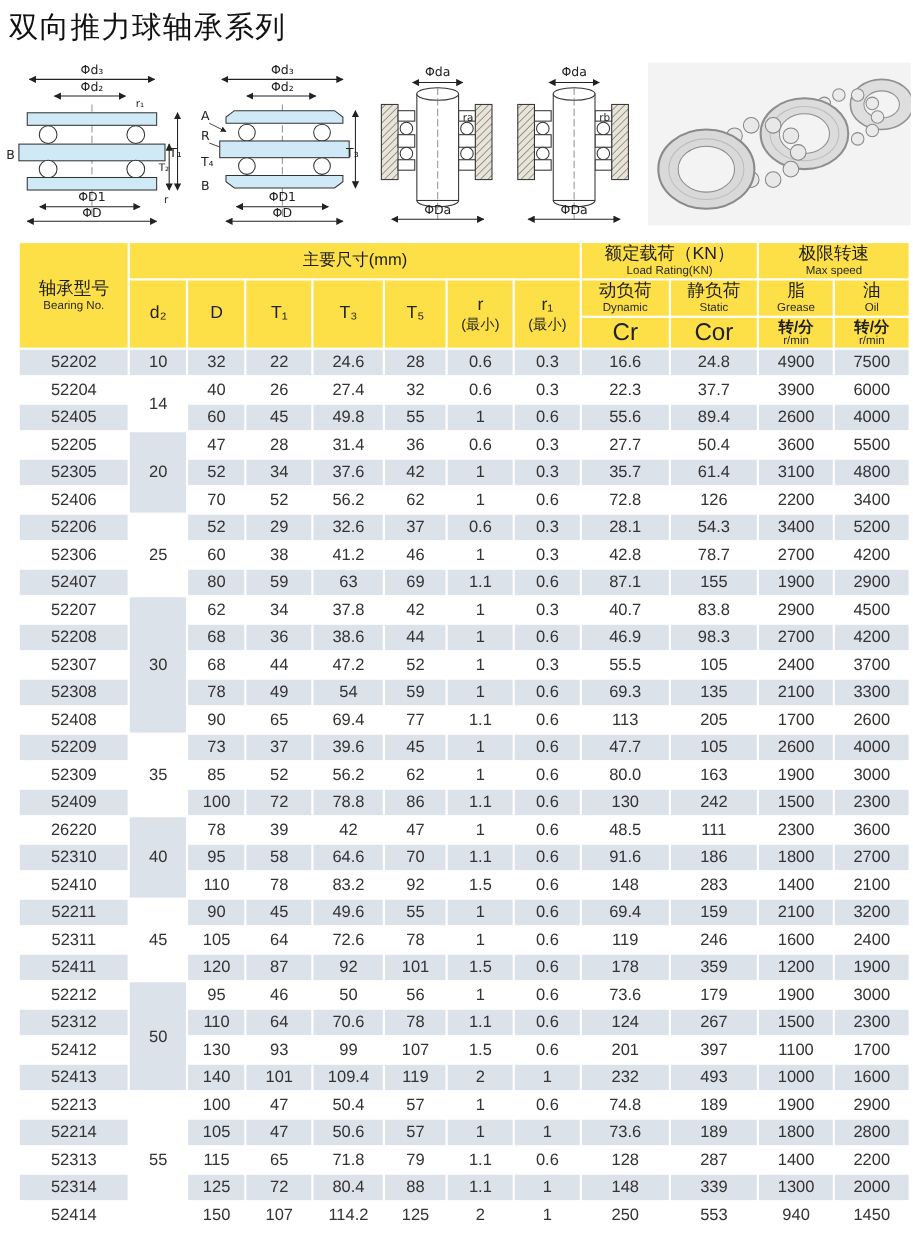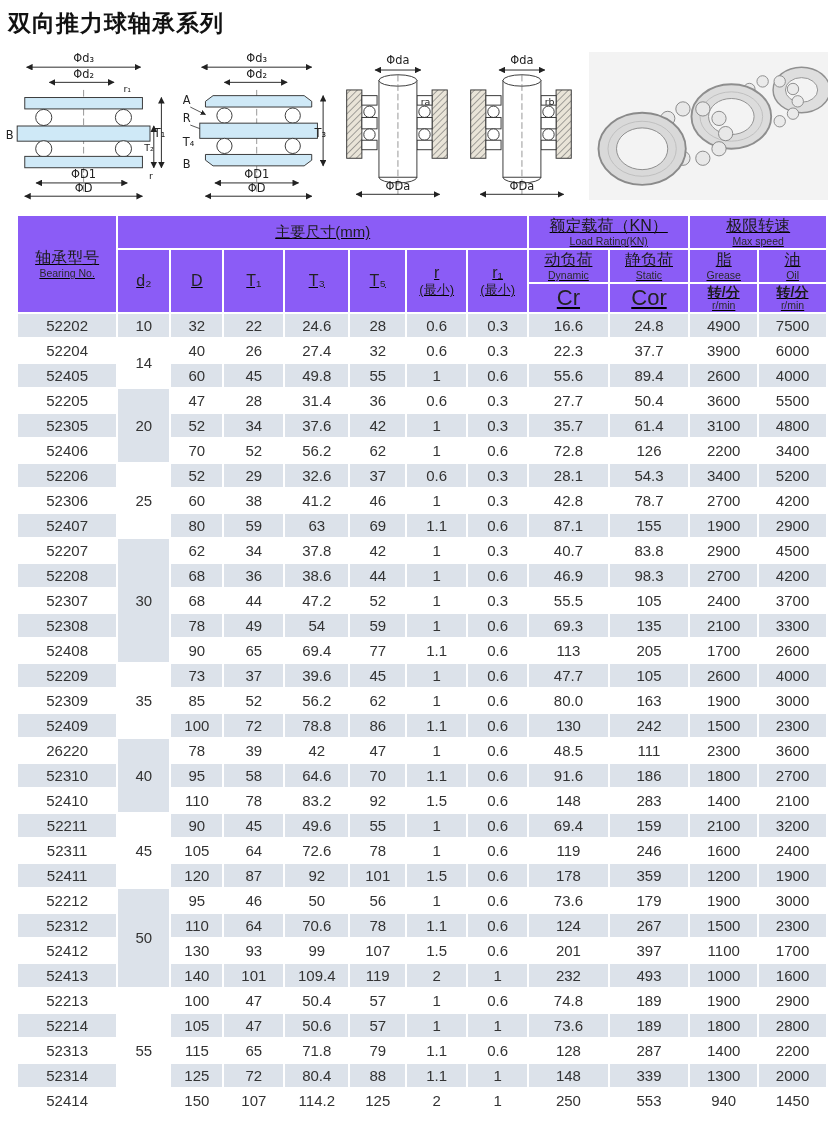--- a/index.html
+++ b/index.html
@@ -1,24 +1,24 @@
 <!DOCTYPE html>
 <html><head>
 <meta charset="utf-8">
 <style>
   html,body{margin:0;padding:0;}
   body{width:830px;height:1136px;background:#fff;font-family:"Liberation Sans",sans-serif;overflow:hidden;}
-  .title{margin:10px 0 0 8px;font-size:23px;font-weight:bold;color:#111;line-height:1.15;letter-spacing:1px;}
+  .title{margin:10px 0 0 8px;font-size:27px;font-weight:normal;color:#111;line-height:1.15;letter-spacing:1px;}
   .subtitle{margin:1px 0 0 9px;font-size:13px;color:#4d4d4d;}
   .figs{display:flex;align-items:flex-start;gap:12px;margin:12px 2px 0 2px;height:158px;}
   svg text{font-family:"DejaVu Sans",sans-serif;fill:#222;}
   .dimtext{font-size:12px;}
   .smalltext{font-size:10px;}
   table{border-collapse:separate;border-spacing:2px;margin:8px 2px 0 16px;width:812px;table-layout:fixed;}
-  th{background:#8b5cf6;font-weight:normal;padding:0;text-align:center;vertical-align:middle;text-decoration:underline;}
+  th{background:#fde047;font-weight:normal;padding:0;text-align:center;vertical-align:middle;}
   td{text-align:center;vertical-align:middle;height:23px;font-size:15px;color:#333;padding:0;white-space:nowrap;}
   .row-gray{background:#dce2ea;}
   .row-white{background:#ffffff;}
   .zh{font-size:16px;color:#1c1c1c;line-height:1.25;}
   .en{font-size:10.5px;color:#2a2a2a;line-height:1.1;}
   .gzh{font-size:15px;color:#1c1c1c;line-height:1.2;}
   .dim{font-size:16px;color:#222;}
   .min{font-size:13px;color:#1c1c1c;line-height:1.2;}
   .big{font-size:22px;color:#222;}
   .rpm{font-size:14px;font-weight:bold;color:#1c1c1c;line-height:1.15;}

